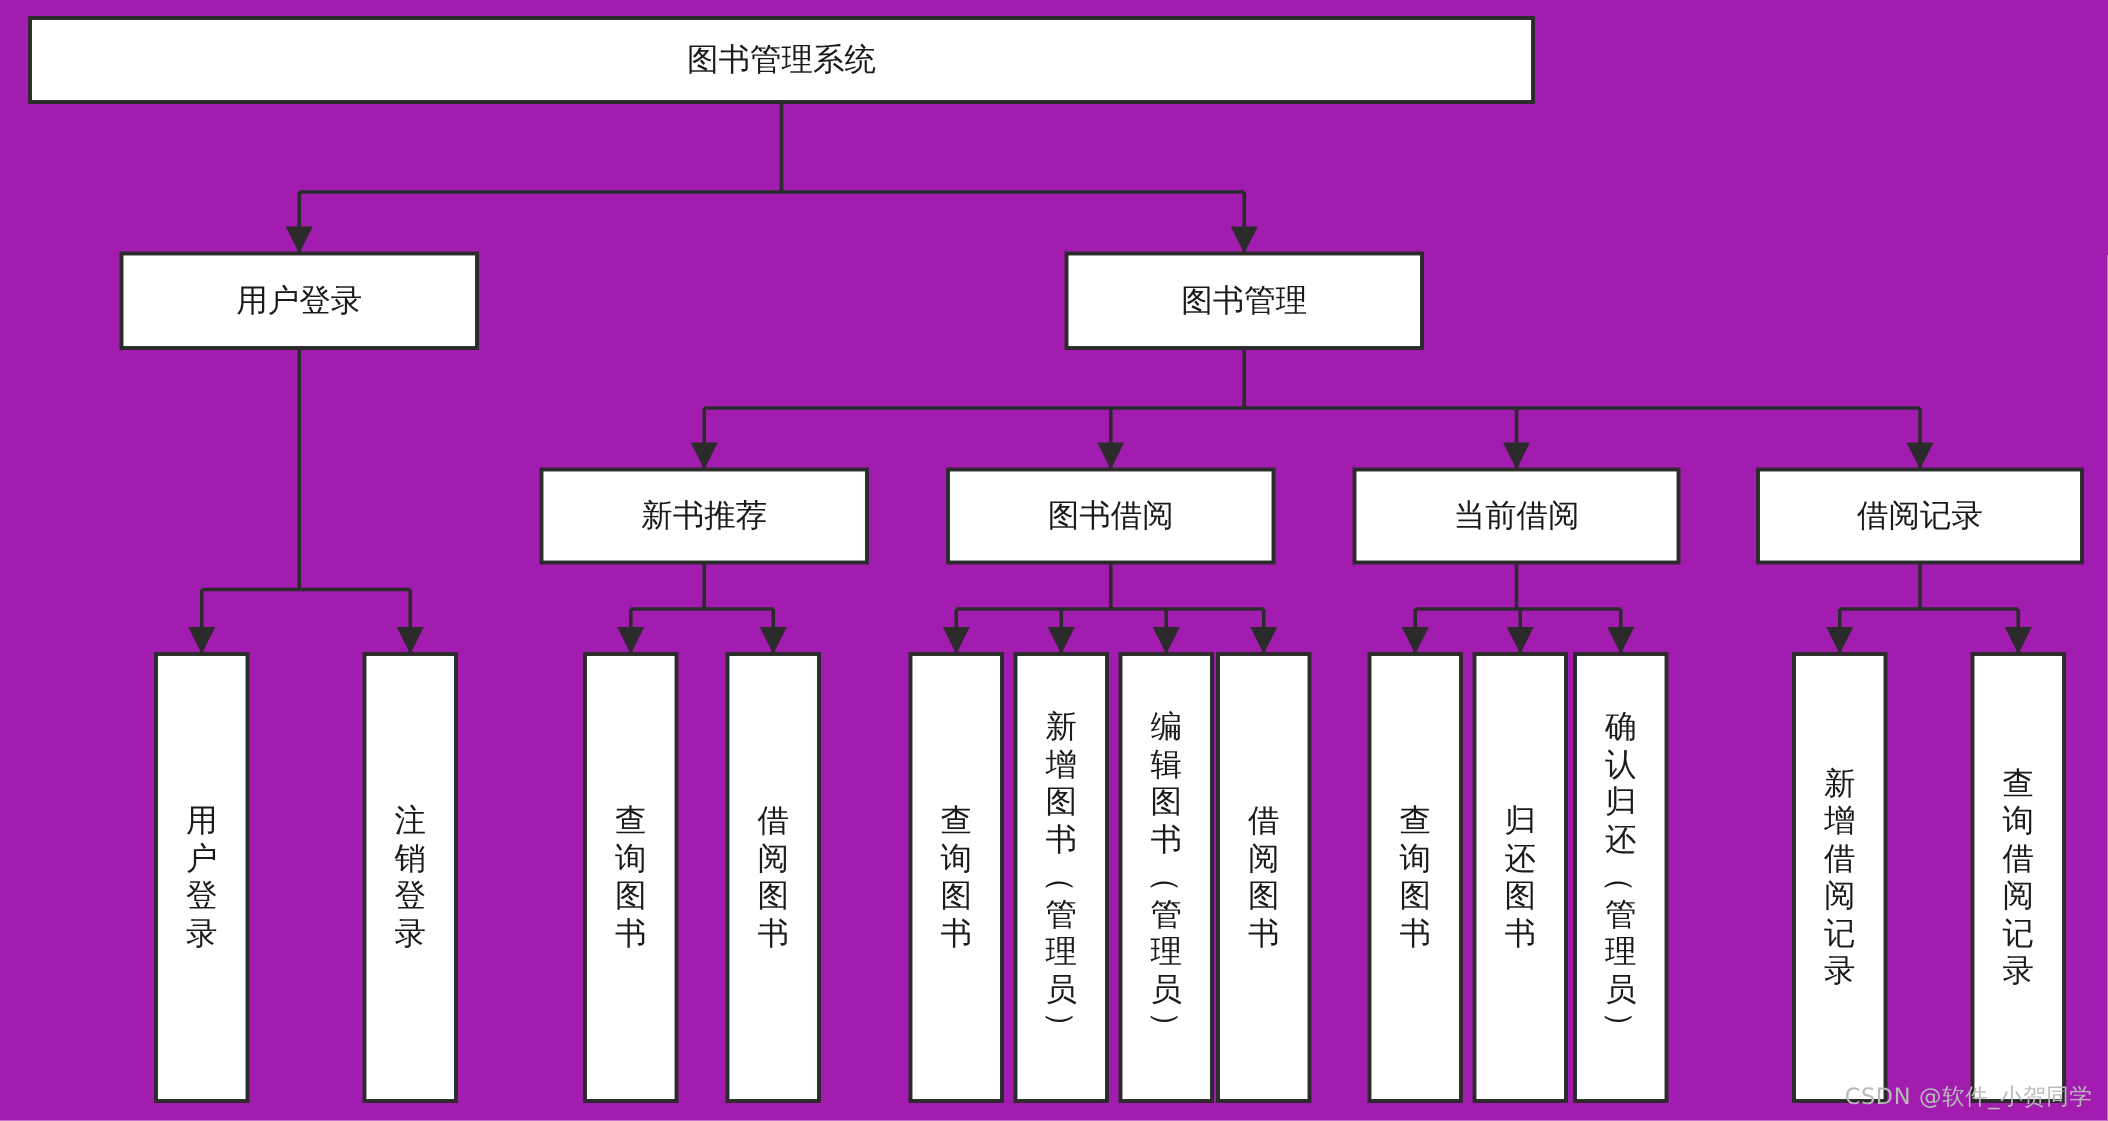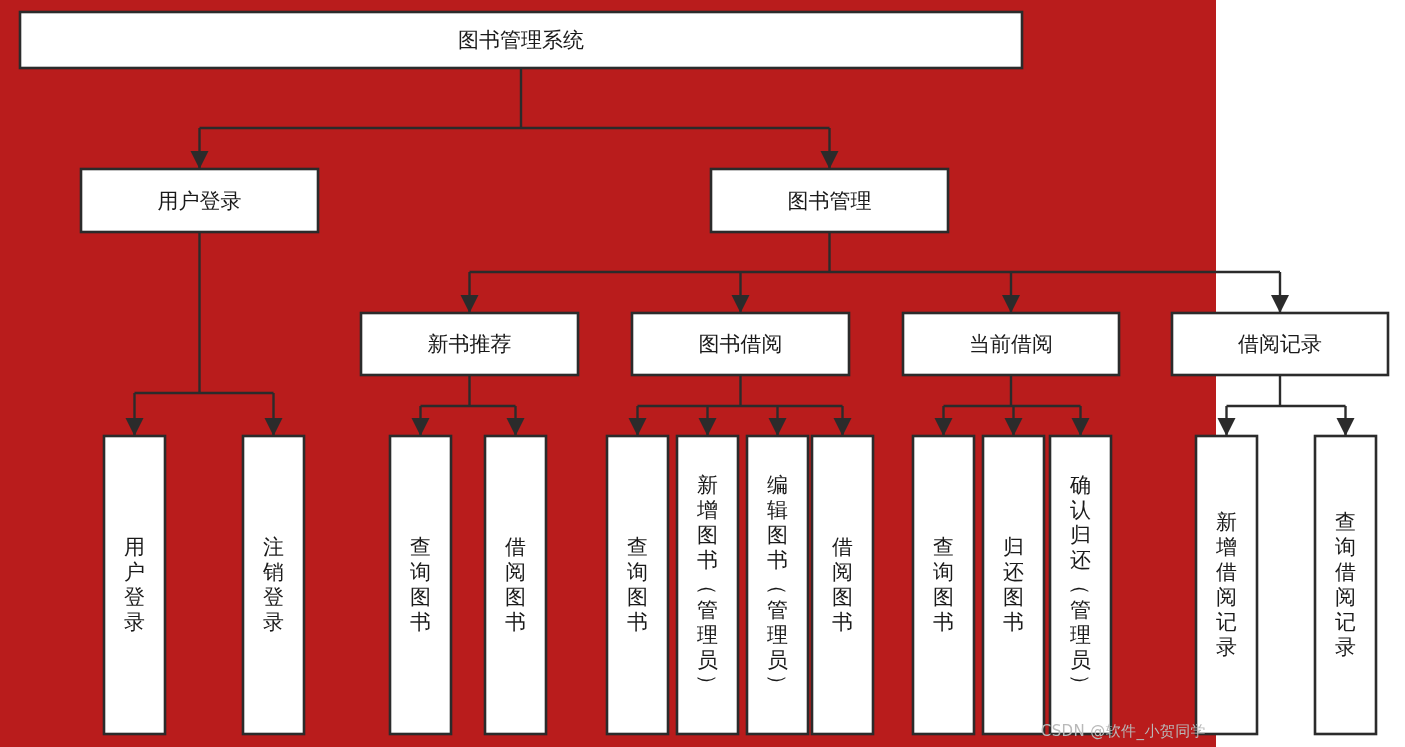--- a/index.html
+++ b/index.html
@@ -8,24 +8,23 @@
     background: #ffffff;
   }
   body {
     width: 1405px;
     height: 747px;
     overflow: hidden;
     font-family: "DejaVu Sans", "Liberation Sans", sans-serif;
   }
   #diagram-root {
     position: relative;
-    width: 1188px;
+    width: 1405px;
     height: 747px;
-    background: #b91c1c;
-    padding-left: 28px;
+    background: #a21caf;
   }
   svg.diagram-canvas {
     position: absolute;
     left: 0;
     top: 0;
     width: 1405px;
     height: 747px;
   }
   .node-box {
     fill: #ffffff;

